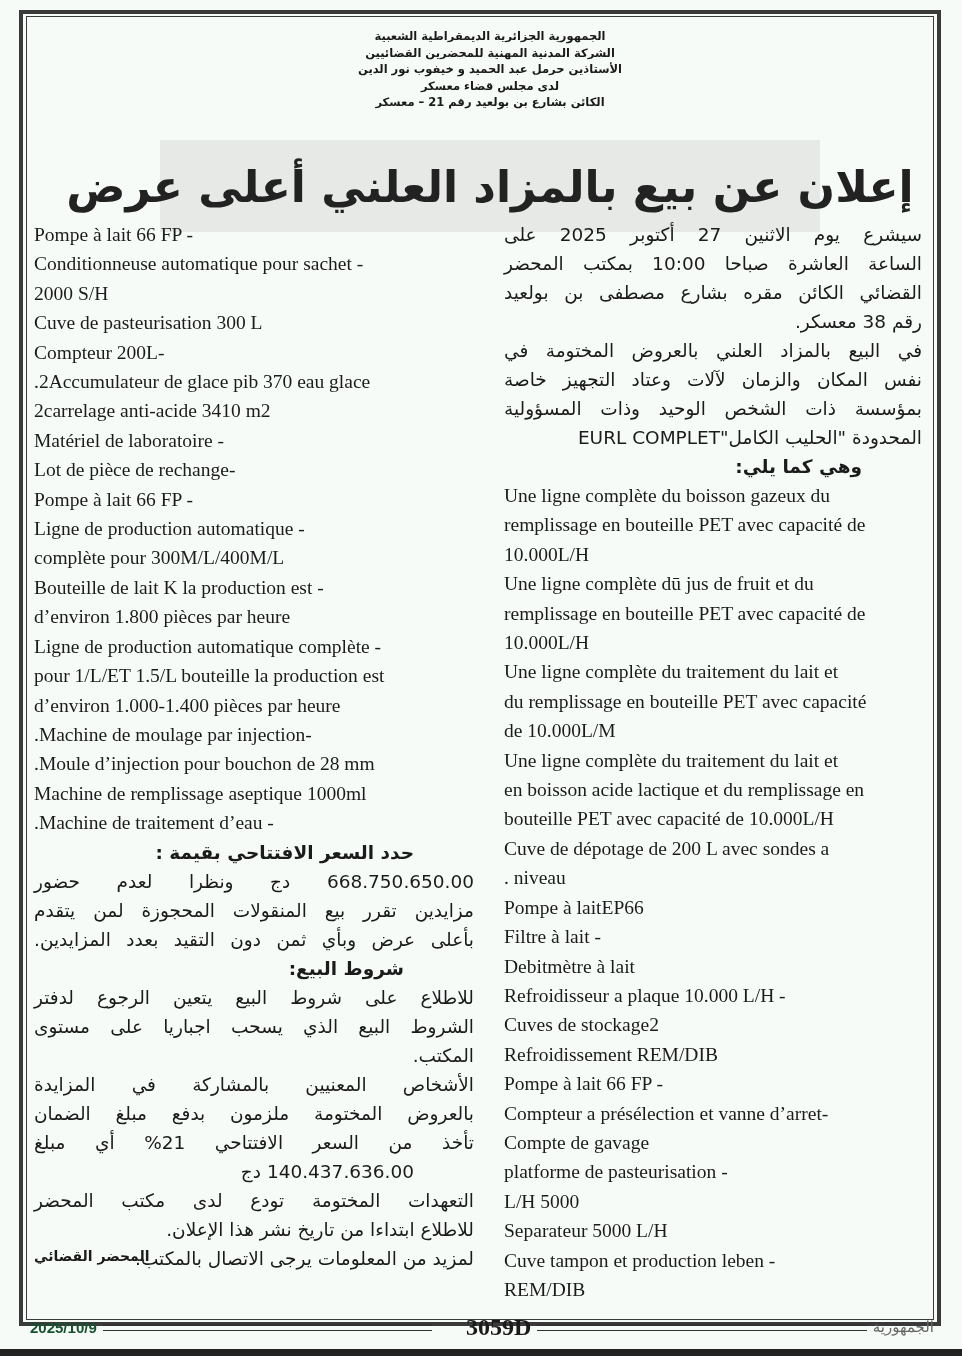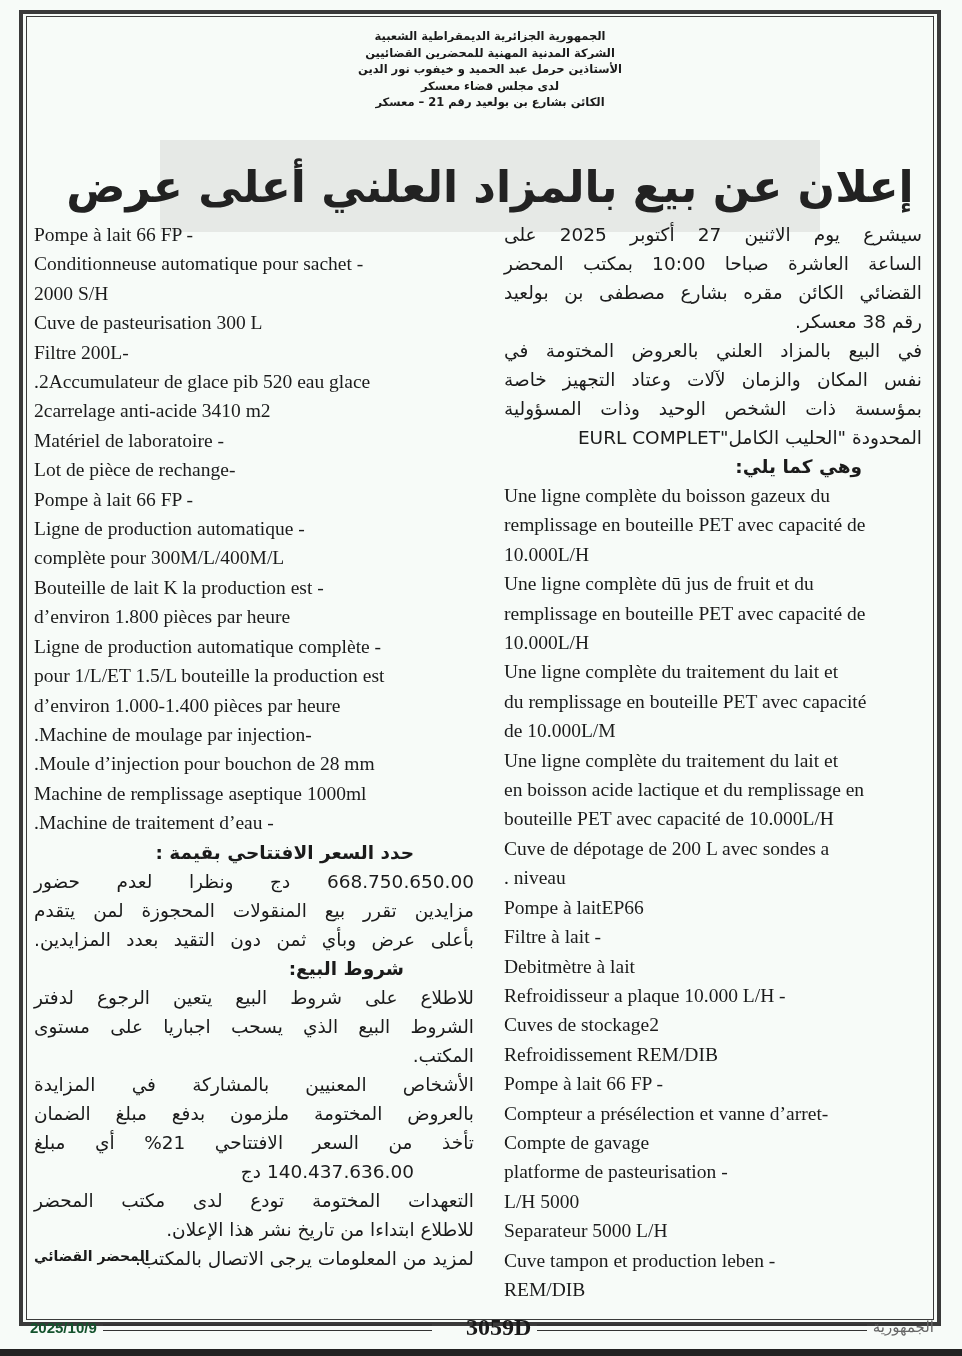--- a/index.html
+++ b/index.html
@@ -138,22 +138,22 @@
       <div class="line">REM/DIB</div>
     </div>
 </div>
 
 <div class="col-left">
   <div id="left-items">
       <div class="line">Pompe à lait 66 FP -</div>
       <div class="line">Conditionneuse automatique pour sachet -</div>
       <div class="line">2000 S/H</div>
       <div class="line">Cuve de pasteurisation 300 L</div>
-      <div class="line">Filtre 200L-</div>
-      <div class="line">.2Accumulateur de glace pib 520  eau glace</div>
+      <div class="line">Compteur 200L-</div>
+      <div class="line">.2Accumulateur de glace pib 370  eau glace</div>
       <div class="line">2carrelage anti-acide 3410 m2</div>
       <div class="line">Matériel de laboratoire -</div>
       <div class="line">Lot de pièce de rechange-</div>
       <div class="line">Pompe à lait 66 FP -</div>
       <div class="line">Ligne de production automatique -</div>
       <div class="line">complète pour 300M/L/400M/L</div>
       <div class="line">Bouteille de lait K la production est -</div>
       <div class="line">d’environ 1.800 pièces par heure</div>
       <div class="line">Ligne de production automatique complète -</div>
       <div class="line">pour 1/L/ET 1.5/L bouteille la production est</div>

